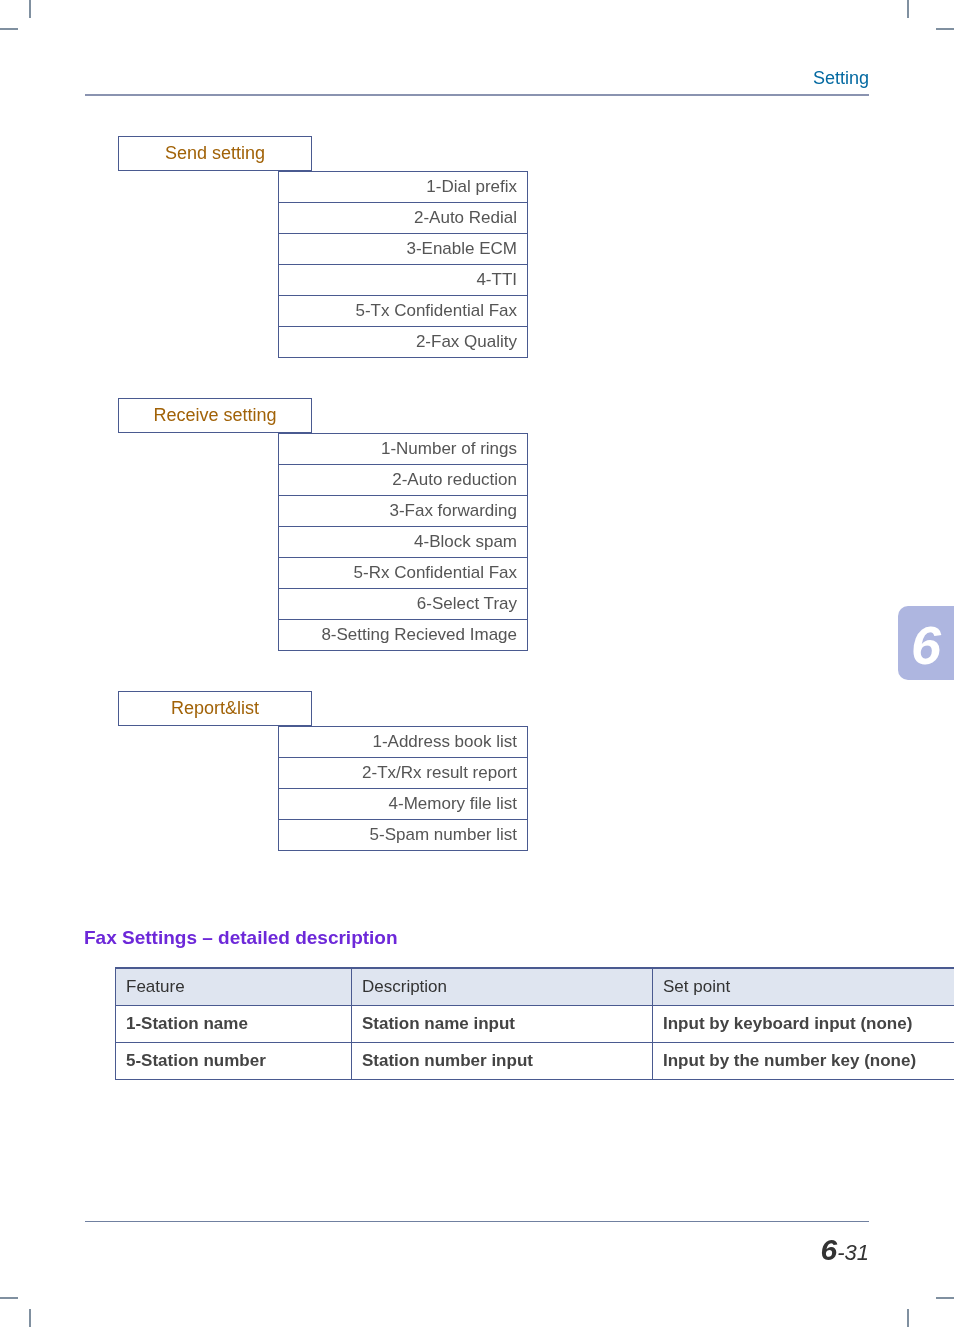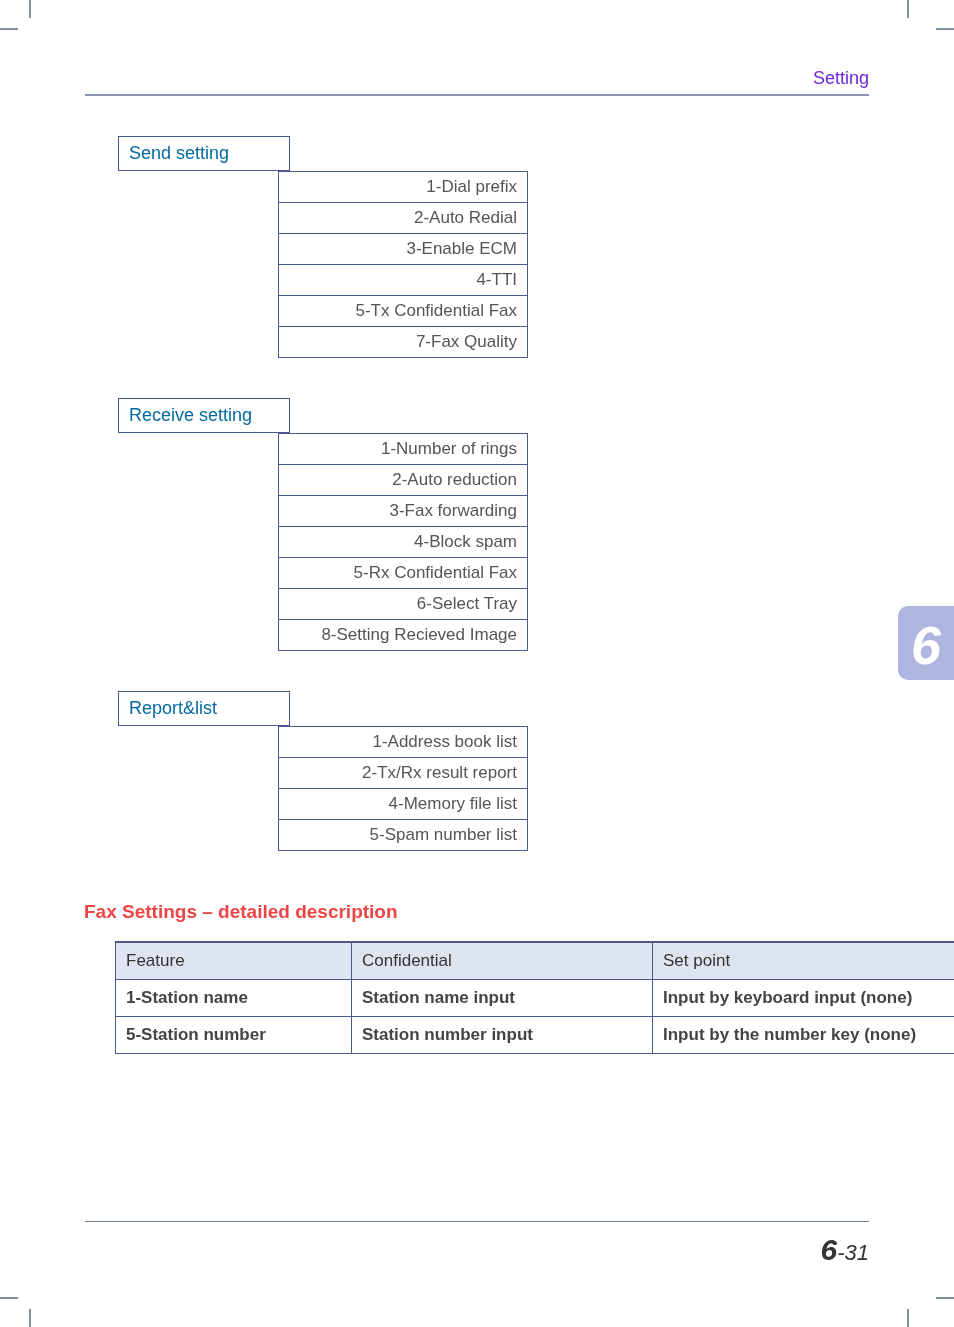--- a/index.html
+++ b/index.html
@@ -13,70 +13,71 @@
     color: #333;
   }
   .crop-mark {
     position: absolute;
     background: #8090a0;
   }
   .header-title {
     position: absolute;
     top: 68px;
     right: 85px;
-    color: #6d28d9;
+    color: #0369a1;
     font-size: 18px;
     margin-left: 25px;
   }
   .header-rule {
     position: absolute;
     top: 94px;
     left: 85px;
     right: 85px;
     height: 2px;
     background: #8a93b0;
   }
   .content {
     position: absolute;
     top: 130px;
     left: 118px;
     width: 720px;
   }
   .cat-box {
     border: 1px solid #4a5a90;
-    padding: 6px 10px;
+    padding: 6px 21px;
     font-size: 18px;
-    color: #0369a1;
+    color: #a16207;
     width: 150px;
     margin-top: 6px;
     background: #fff;
+    text-align: center;
   }
   .sub-list {
     margin-left: 160px;
     width: 250px;
   }
   .sub-item {
     border: 1px solid #4a5a90;
     border-top: none;
     padding: 5px 10px;
     font-size: 17px;
     color: #555;
     text-align: right;
   }
   .sub-list .sub-item:first-child {
     border-top: 1px solid #4a5a90;
   }
   .gap {
     height: 34px;
   }
   .section-sub {
-    color: #ef4444;
+    color: #6d28d9;
     font-weight: bold;
     font-size: 19px;
-    margin: 50px 0 18px -34px;
+    margin: 76px 0 18px -34px;
   }
   .ftable {
     border-collapse: collapse;
     width: 868px;
     margin-left: -3px;
   }
   .ftable th, .ftable td {
     border-left: 1px solid #4a5a90;
     border-right: 1px solid #4a5a90;
     border-bottom: 1px solid #4a5a90;
@@ -154,21 +155,21 @@
 
 <div class="content">
 
   <div class="cat-box">Send setting</div>
   <div class="sub-list">
     <div class="sub-item">1-Dial prefix</div>
     <div class="sub-item">2-Auto Redial</div>
     <div class="sub-item">3-Enable ECM</div>
     <div class="sub-item">4-TTI</div>
     <div class="sub-item">5-Tx Confidential Fax</div>
-    <div class="sub-item">7-Fax Quality</div>
+    <div class="sub-item">2-Fax Quality</div>
   </div>
 
   <div class="gap"></div>
 
   <div class="cat-box">Receive setting</div>
   <div class="sub-list">
     <div class="sub-item">1-Number of rings</div>
     <div class="sub-item">2-Auto reduction</div>
     <div class="sub-item">3-Fax forwarding</div>
     <div class="sub-item">4-Block spam</div>
@@ -186,21 +187,21 @@
     <div class="sub-item">4-Memory file list</div>
     <div class="sub-item">5-Spam number list</div>
   </div>
 
   <div class="section-sub">Fax Settings – detailed description</div>
 
   <table class="ftable">
     <tbody>
         <tr>
       <th style="width:215px">Feature</th>
-      <th style="width:280px">Confidential</th>
+      <th style="width:280px">Description</th>
       <th>Set point</th>
     </tr>
     <tr>
       <td>1-Station name</td>
       <td>Station name input</td>
       <td class="justify">Input by keyboard input (none)</td>
     </tr>
     <tr>
       <td>5-Station number</td>
       <td>Station number input</td>

